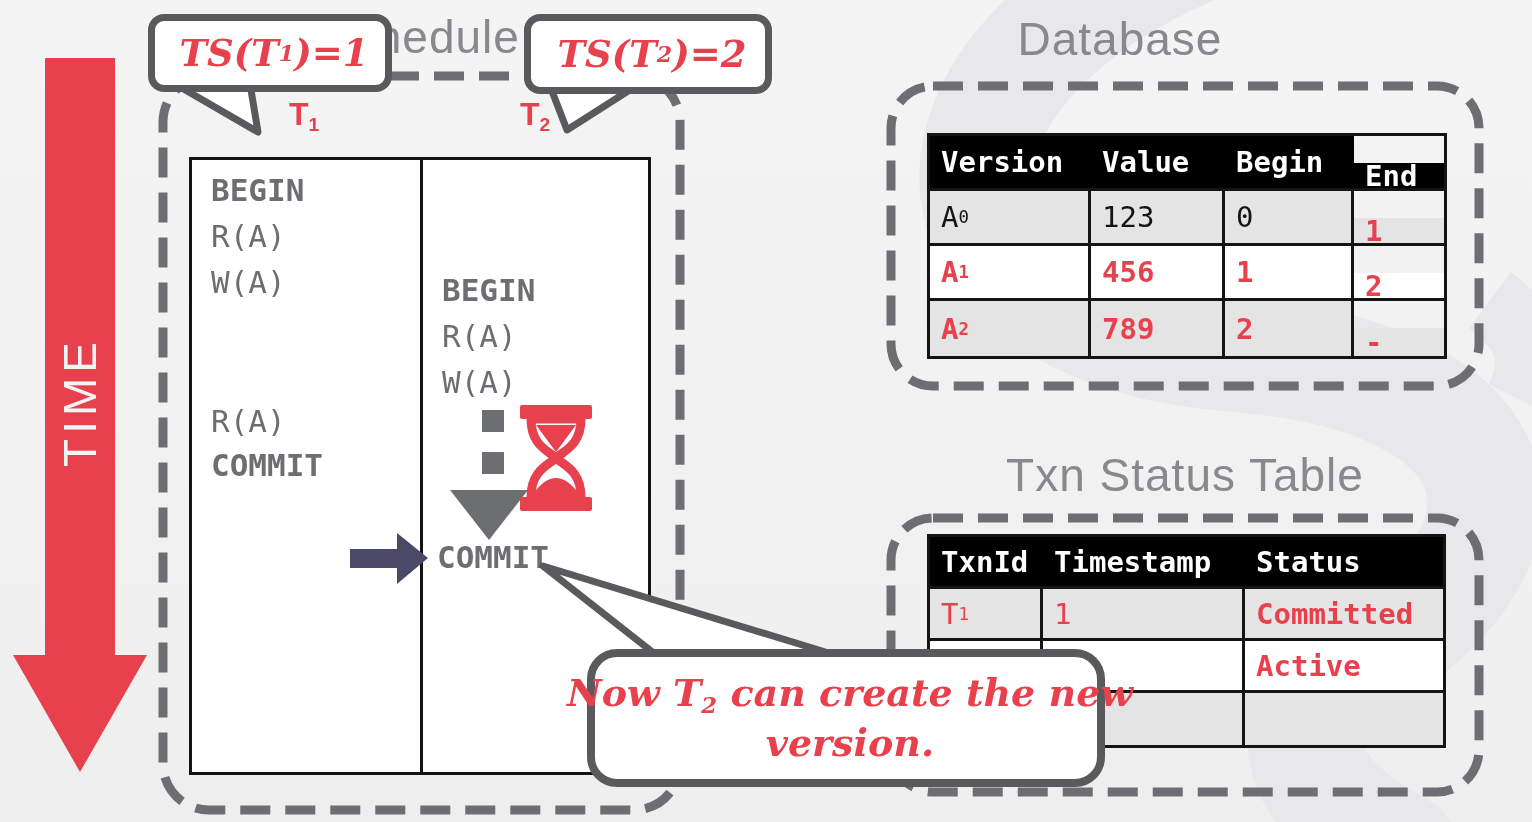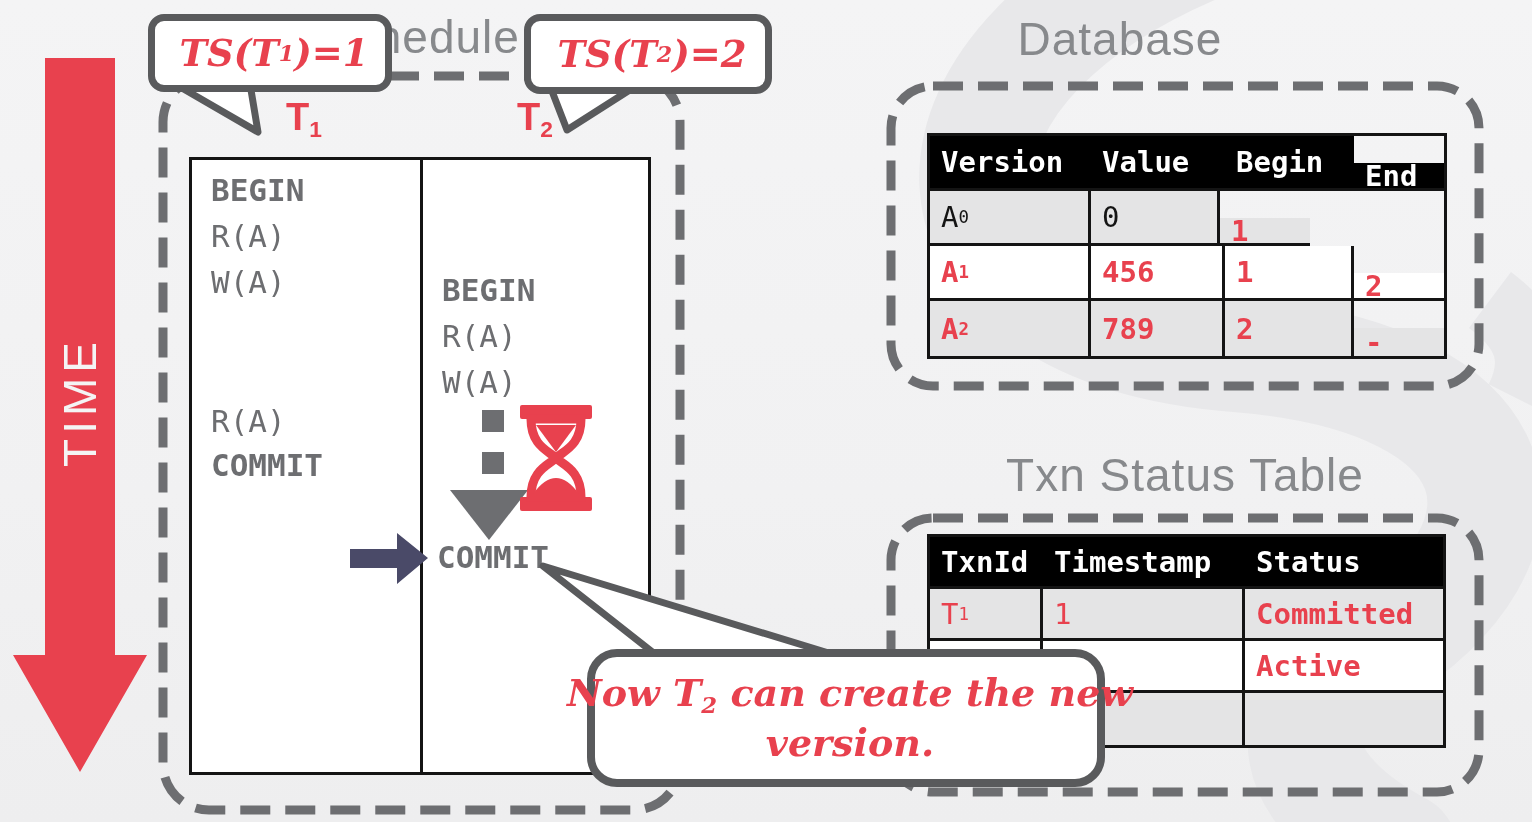--- a/index.html
+++ b/index.html
@@ -22,21 +22,21 @@
     background:#fff;border:3px solid #141414;box-sizing:border-box;}
   .sched-divider{position:absolute;left:228px;top:0;width:3px;height:100%;background:#141414;}
   .op{position:absolute;z-index:2;font-family:"DejaVu Sans Mono","Liberation Mono",monospace;
     font-size:31px;color:#6d6e71;white-space:nowrap;}
   .op.bold{font-weight:bold;}
   .t1op1{left:211px;top:172px;} .t1op2{left:211px;top:218px;} .t1op3{left:211px;top:264px;}
   .t1op4{left:211px;top:403px;} .t1op5{left:211px;top:447px;}
   .t2op1{left:442px;top:272px;} .t2op2{left:442px;top:318px;} .t2op3{left:442px;top:364px;}
   .t2op4{left:437px;top:539px;}
 
-  .txn-label{position:absolute;z-index:2;color:#e8414e;font-size:38px;font-weight:bold;
+  .txn-label{position:absolute;z-index:2;color:#e8414e;font-size:32px;font-weight:bold;
     transform:translateX(-50%);white-space:nowrap;}
   .sub{font-size:.6em;vertical-align:-.3em;}
 
   
   .callout{position:absolute;z-index:4;background:#fff;border:7px solid #595a5c;border-radius:16px;
     box-sizing:border-box;display:flex;align-items:center;justify-content:center;
     font-family:"DejaVu Serif","Liberation Serif",serif;font-style:italic;font-weight:bold;
     color:#e8414e;white-space:nowrap;padding-left:8px;}
   .callout.ts{font-size:37px;}
   .callout1{left:148px;top:14px;width:244px;height:78px;}
@@ -155,20 +155,21 @@
       <div class="dcell db-c0">Version</div>
       <div class="dcell db-c1">Value</div>
       <div class="dcell db-c2">Begin</div>
       <div class="dcell db-c3">End</div>
     </div>
     <div class="drow rowgray">
       <div class="dcell db-c0 blacktx">
           <span>A</span>
           <span class="sub">0</span>
         </div>
+      <div class="dcell db-c1 blacktx">123</div>
       <div class="dcell db-c2 blacktx">0</div>
       <div class="dcell db-c3 redbold">1</div>
     </div>
     <div class="drow rowwhite">
       <div class="dcell db-c0 redbold">
           <span>A</span>
           <span class="sub">1</span>
         </div>
       <div class="dcell db-c1 redbold">456</div>
       <div class="dcell db-c2 redbold">1</div>

